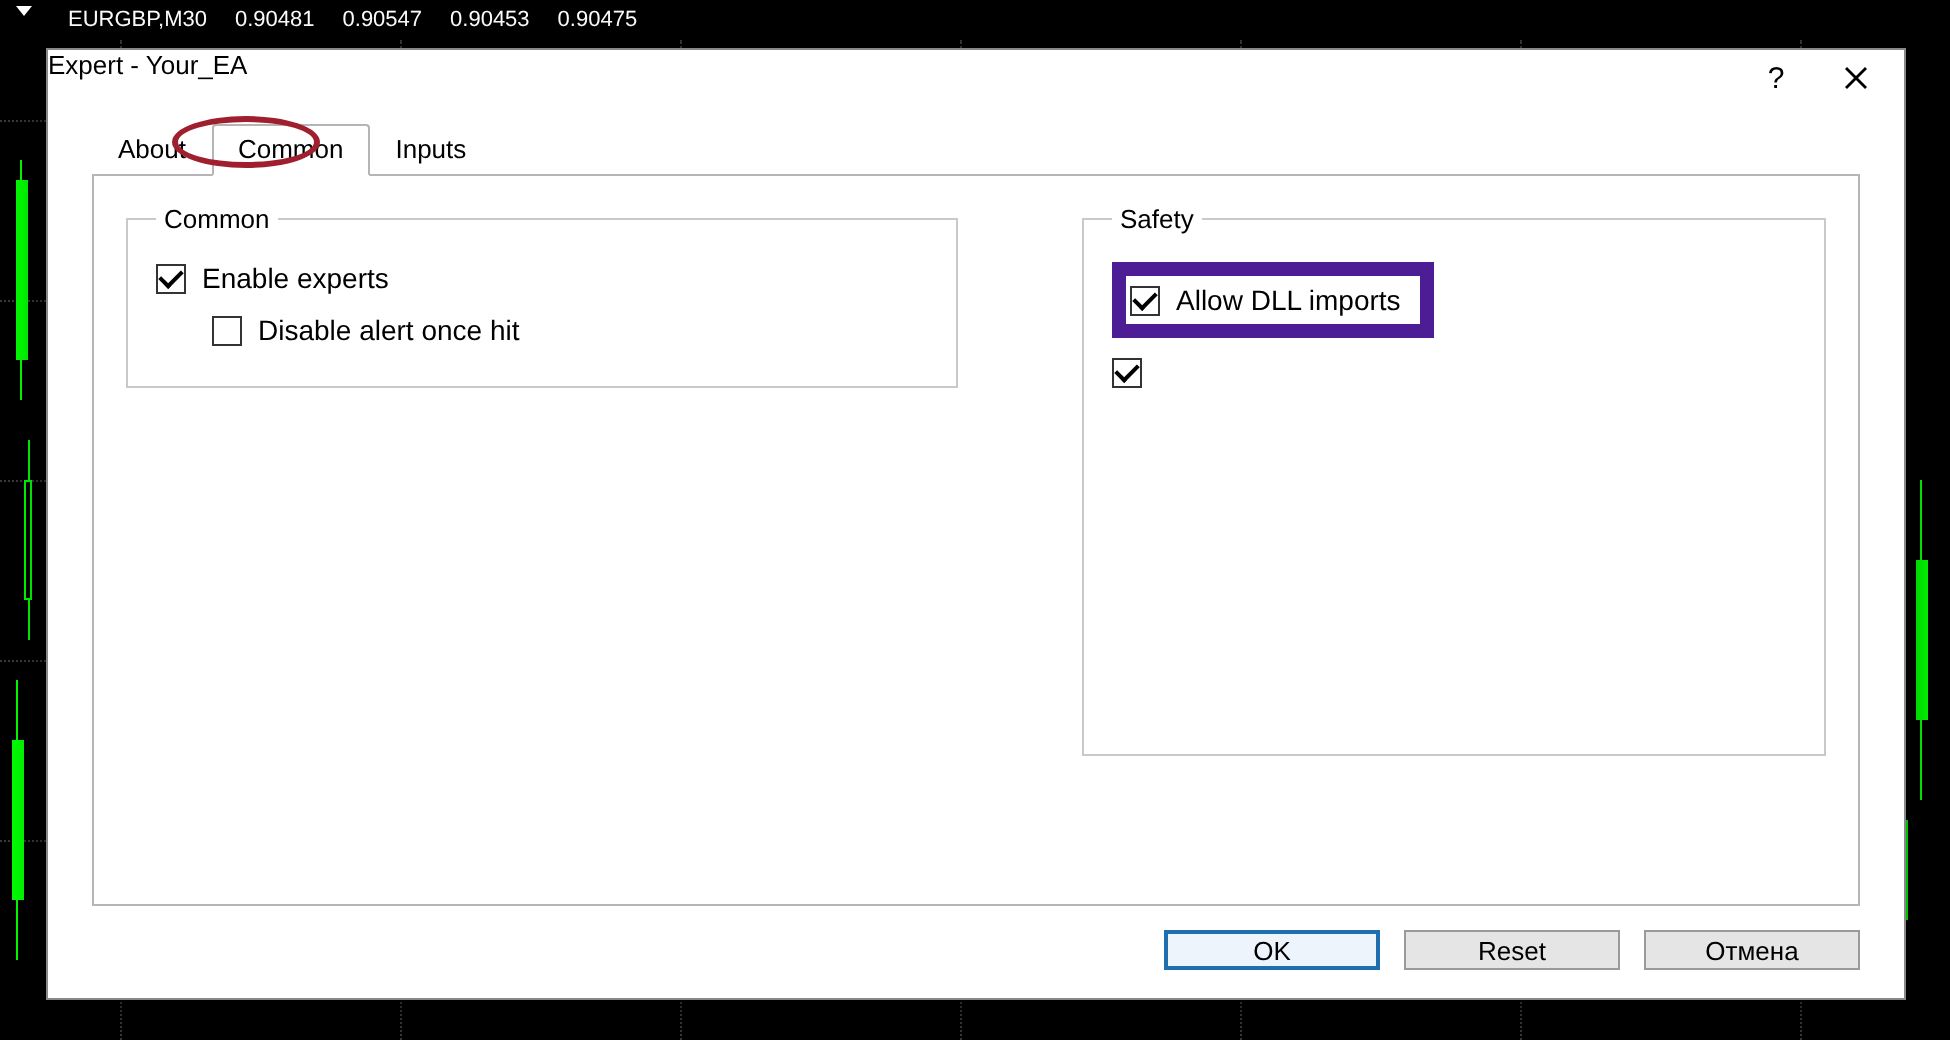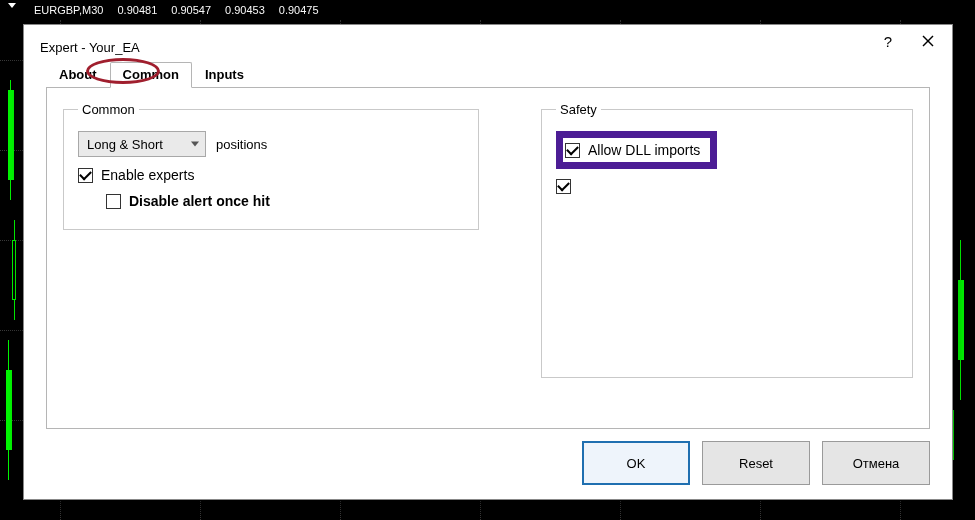--- a/index.html
+++ b/index.html
@@ -41,39 +41,38 @@
     position: absolute;
     left: 23px; top: 24px;
     width: 930px; height: 476px;
     background: #fff;
     border: 1px solid #888;
     box-shadow: 0 4px 20px rgba(0,0,0,0.5);
     display: flex; flex-direction: column;
   }
   .titlebar {
     height: 30px;
-    display: flex; align-items: flex-end;
-    padding: 0 4px 0 16px;
+    display: flex; align-items: flex-start;
+    padding: 0 4px 0 0;
     font-size: 13px;
     color: #000;
   }
   .titlebar .title { flex: 1; }
   .titlebar .winbtn {
     width: 40px; height: 28px;
     display:flex; align-items:center; justify-content:center;
     font-size: 14px; color:#000;
   }
   .titlebar .winbtn svg { width:12px; height:12px; }
   .titlebar .help { font-size:15px; font-weight:400; width:40px; text-align:center;}
 
   .tabstrip {
     display:flex; align-items:flex-end;
     padding: 6px 12px 0 22px;
     position:relative;
-    font-weight:bold;
   }
   .tab {
     padding: 4px 12px 5px;
     font-size: 13px;
     color:#000;
     border:1px solid transparent;
     position:relative; top:1px;
     cursor:default;
   }
   .tab.active {
@@ -93,21 +92,21 @@
   fieldset.group {
     border:1px solid #c9c9c9;
     padding: 14px 14px 20px;
     margin:0;
     position:relative;
   }
   fieldset.group legend {
     font-size:13px; padding:0 4px; color:#000;
   }
   .row { display:flex; align-items:center; gap:10px; margin-bottom:10px;}
-  .row:last-child { margin-bottom:0;font-weight:bold; }
+  .row:last-child { margin-bottom:0; }
   .combo {
     height:26px; min-width:128px;
     border:1px solid #a8a8a8;
     background:#eaeaea;
     display:flex; align-items:center;
     padding:0 6px 0 8px;
     font-size:13px; color:#000;
     position:relative;
   }
   .combo .chev {
@@ -135,21 +134,21 @@
     position:absolute;    
     border:3px solid #a01f2e; border-radius:50%;
     pointer-events:none;
   }
 
   .buttonbar {
     display:flex; justify-content:flex-end; gap:12px;
     padding: 0 22px 14px 0;
   }
   .btn {
-    min-width:108px; height:44px;
+    min-width:108px; height:20px;
     border:1px solid #9a9a9a;
     background:#e5e5e5;
     font-size:13px; color:#000;
     display:flex; align-items:center; justify-content:center;
     cursor:default;
   }
   .btn.default { border:2px solid #1f6fb0; background:#eef4fb;}
   fieldset.safety { min-height:276px;margin-left:44px;}
   fieldset.live { min-height:96px;}
 </style>
@@ -219,27 +218,20 @@
     <div class="tab active">Common</div>
     <div class="tab">Inputs</div>
     <div class="hl-oval" style="left:62px; top:3px; width:74px; height:26px;"></div>
   </div>
 
   <div class="tabpage">
     <div class="col">
       <fieldset class="group">
         <legend>Common</legend>
         <div class="row">
-          <div class="combo">
-            <span>Long &amp; Short</span>
-            <span class="chev"></span>
-          </div>
-          <span>positions</span>
-        </div>
-        <div class="row">
           <label class="cb">
             <span class="chk checked"></span>
             <span>Enable experts</span>
           </label>
         </div>
         <div class="row indent">
           <label class="cb">
             <span class="chk"></span>
             <span>Disable alert once hit</span>
           </label>

